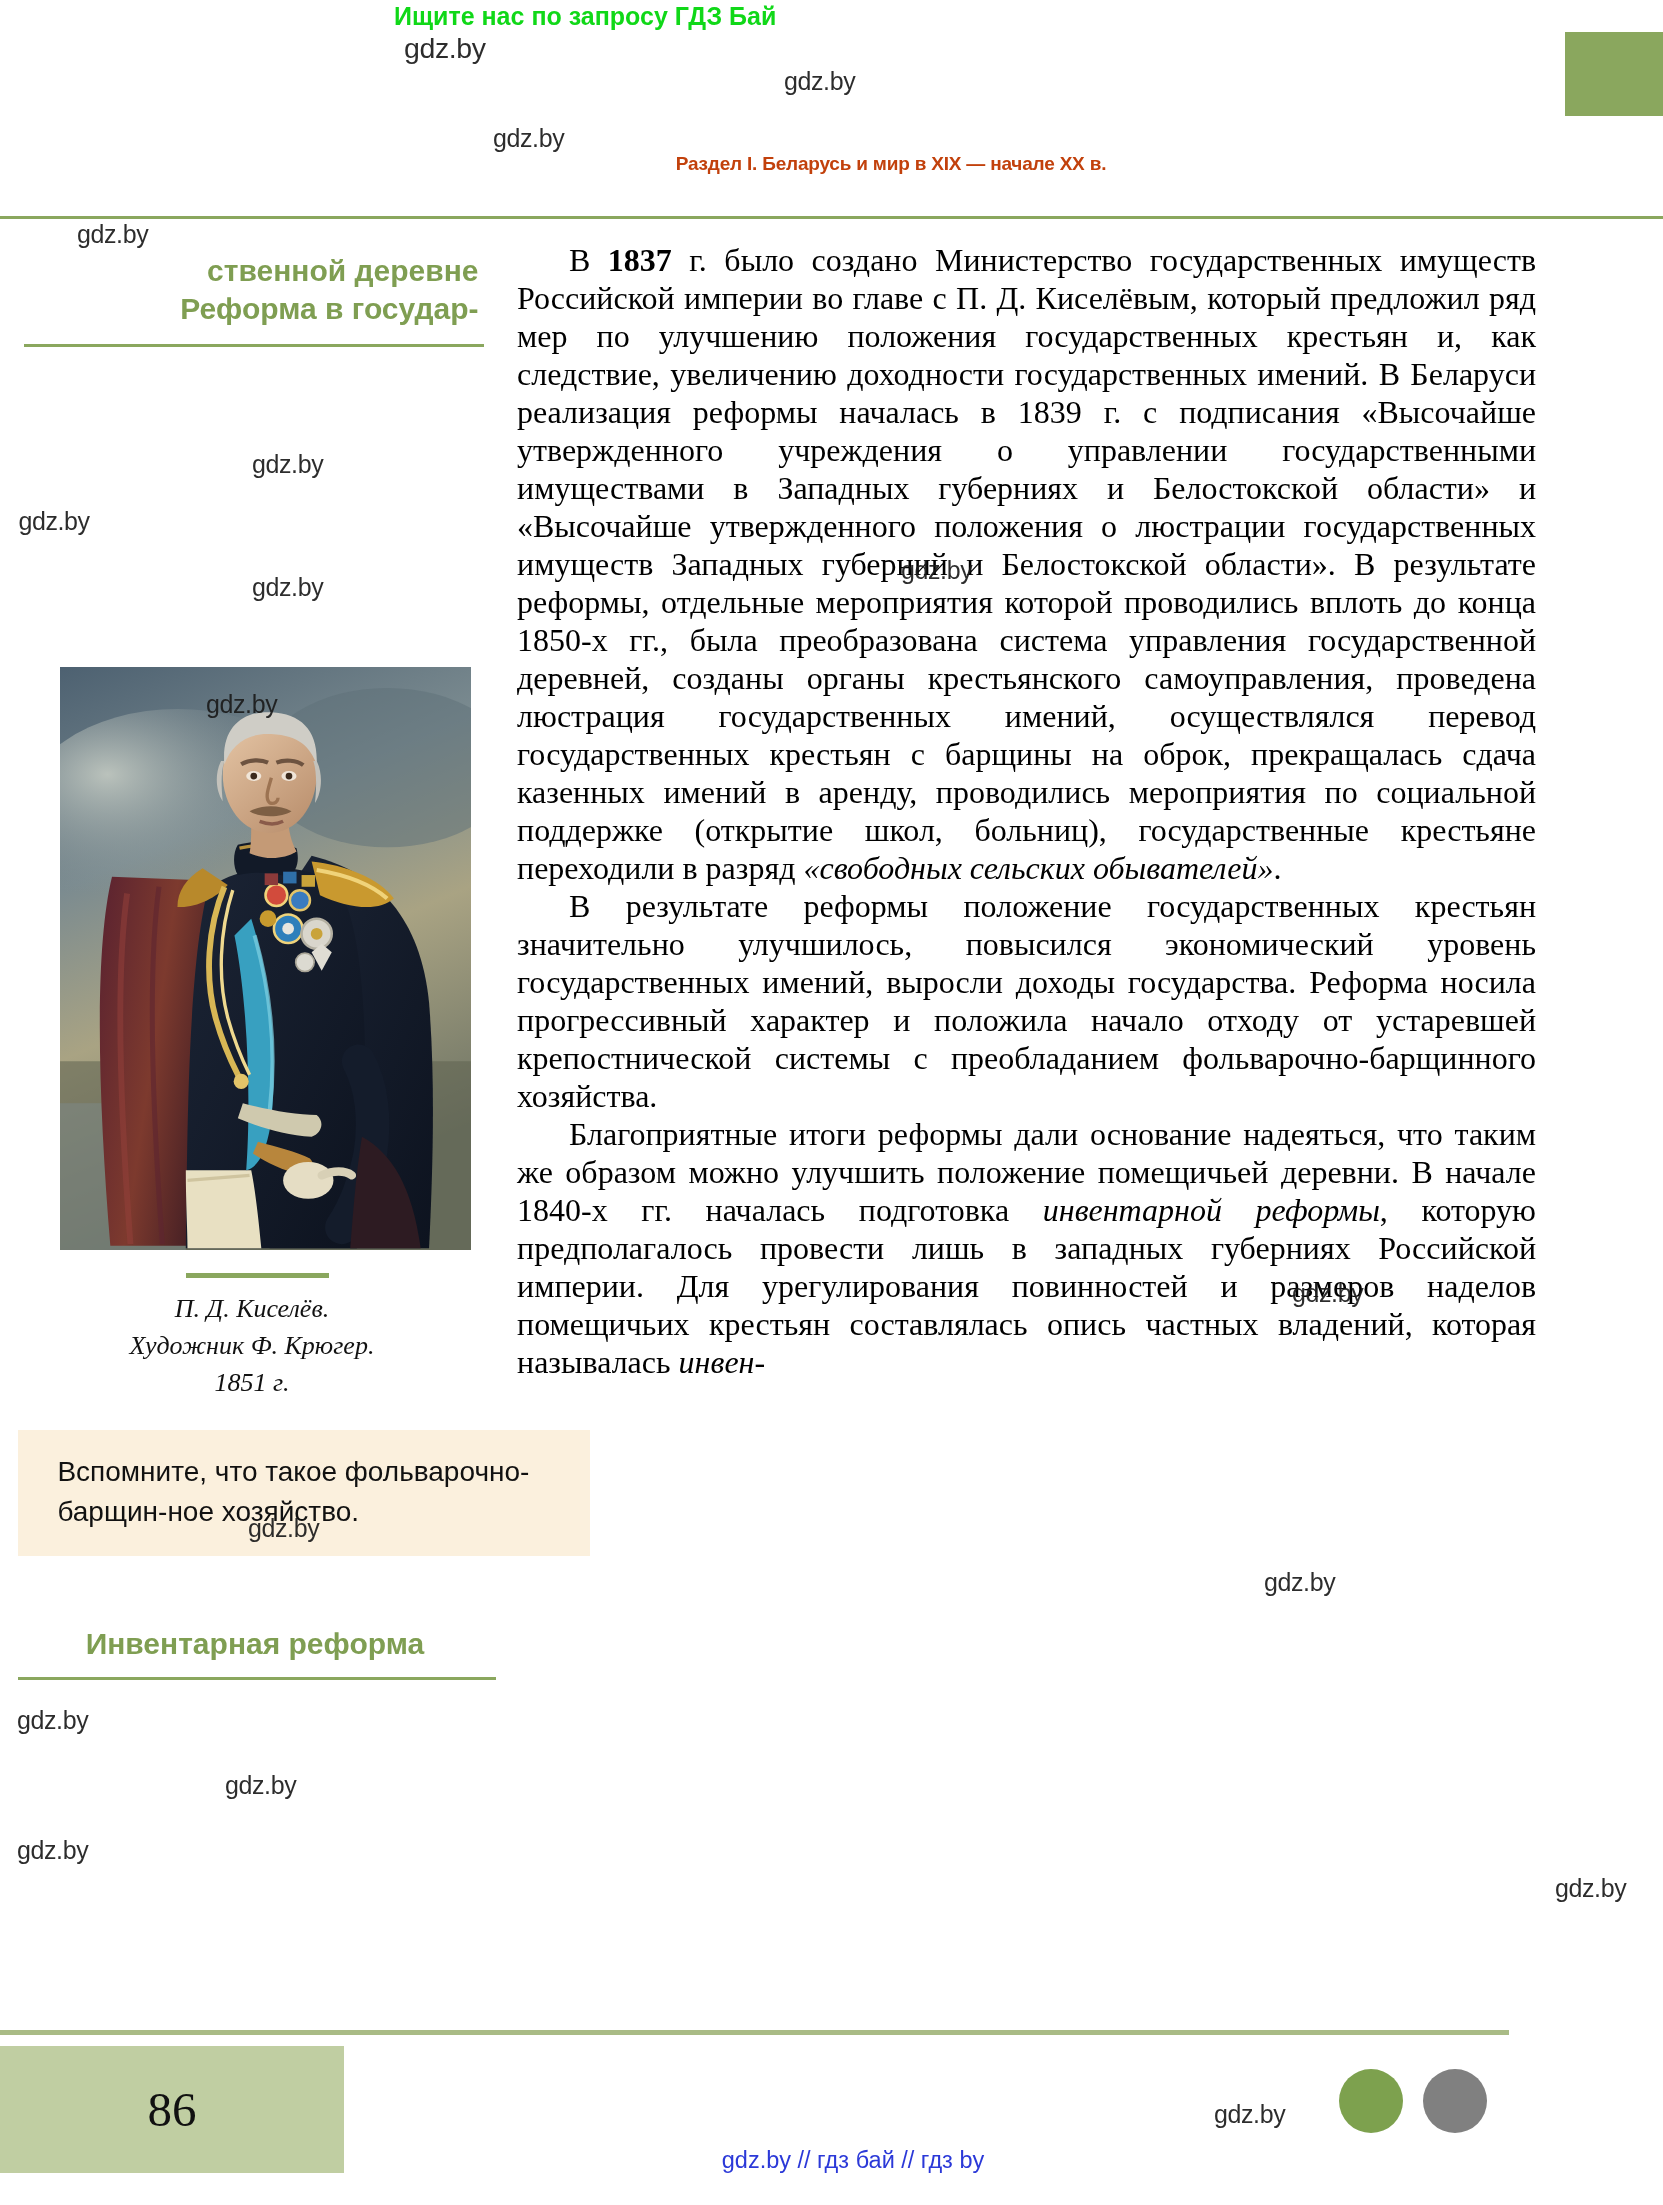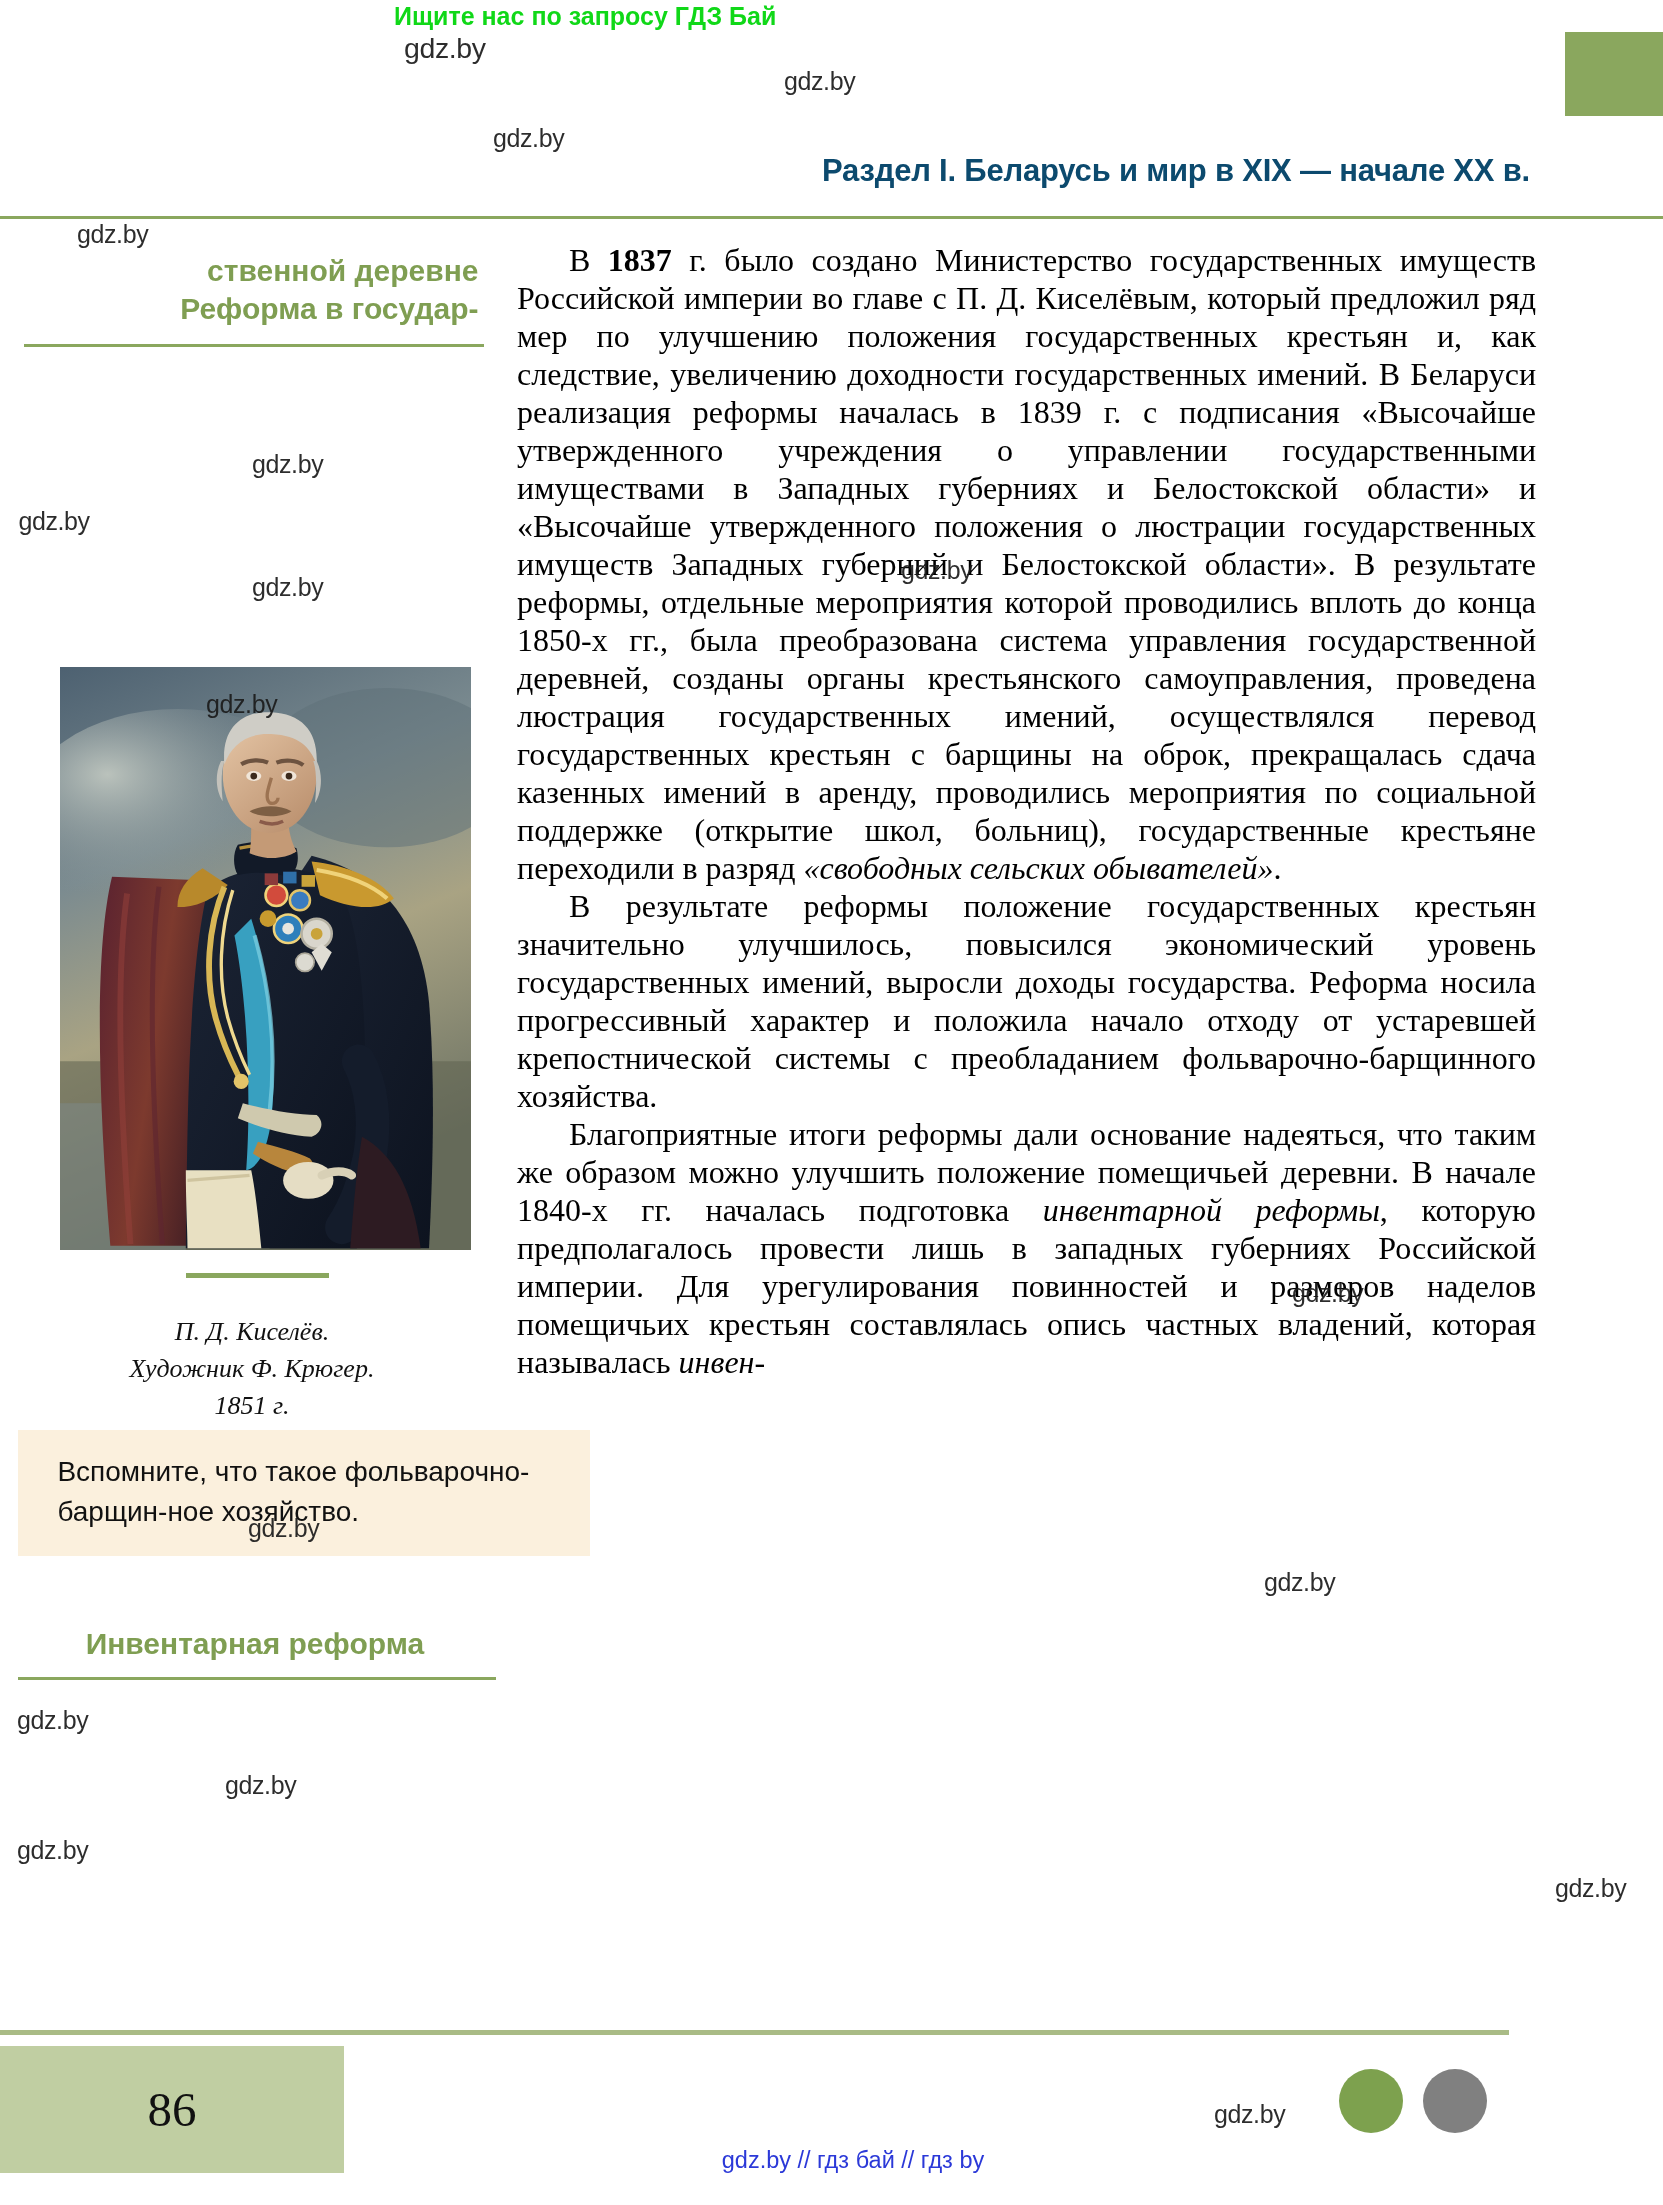--- a/index.html
+++ b/index.html
@@ -34,24 +34,24 @@
   
   .green-block{
     position:absolute;
     right:0;top:32px;
     width:99px;height:84px;
     background:#8aa75e;
   }
   .header-title{
     position:absolute;
     left:252px;right:134px;top:153px;
-    text-align:right;
-    font-size:31px;
+    text-align:center;
+    font-size:19px;
     font-weight:bold;
-    color:#0c4a6e;
+    color:#c2410c;
     font-family:"Liberation Sans", sans-serif;
     letter-spacing:-0.2px;
   }
   .header-rule{
     position:absolute;
     left:0;right:0;top:216px;
     height:3.4px;background:#8aa75e;
   }
 
   
@@ -100,21 +100,20 @@
   .caption{
     position:absolute;
     left:34px;top:1291px;
     width:436px;
     text-align:center;
     font-style:italic;
     font-size:26px;
     line-height:1.42;
     color:#111;
     font-family:"Liberation Serif", serif;
-    margin-top:23px;
   }
 
   
   .notebox{
     position:absolute;
     left:18.4px;top:1430px;
     width:572px;
     min-height:126px;
     background:#fbf0dd;
     box-sizing:border-box;

